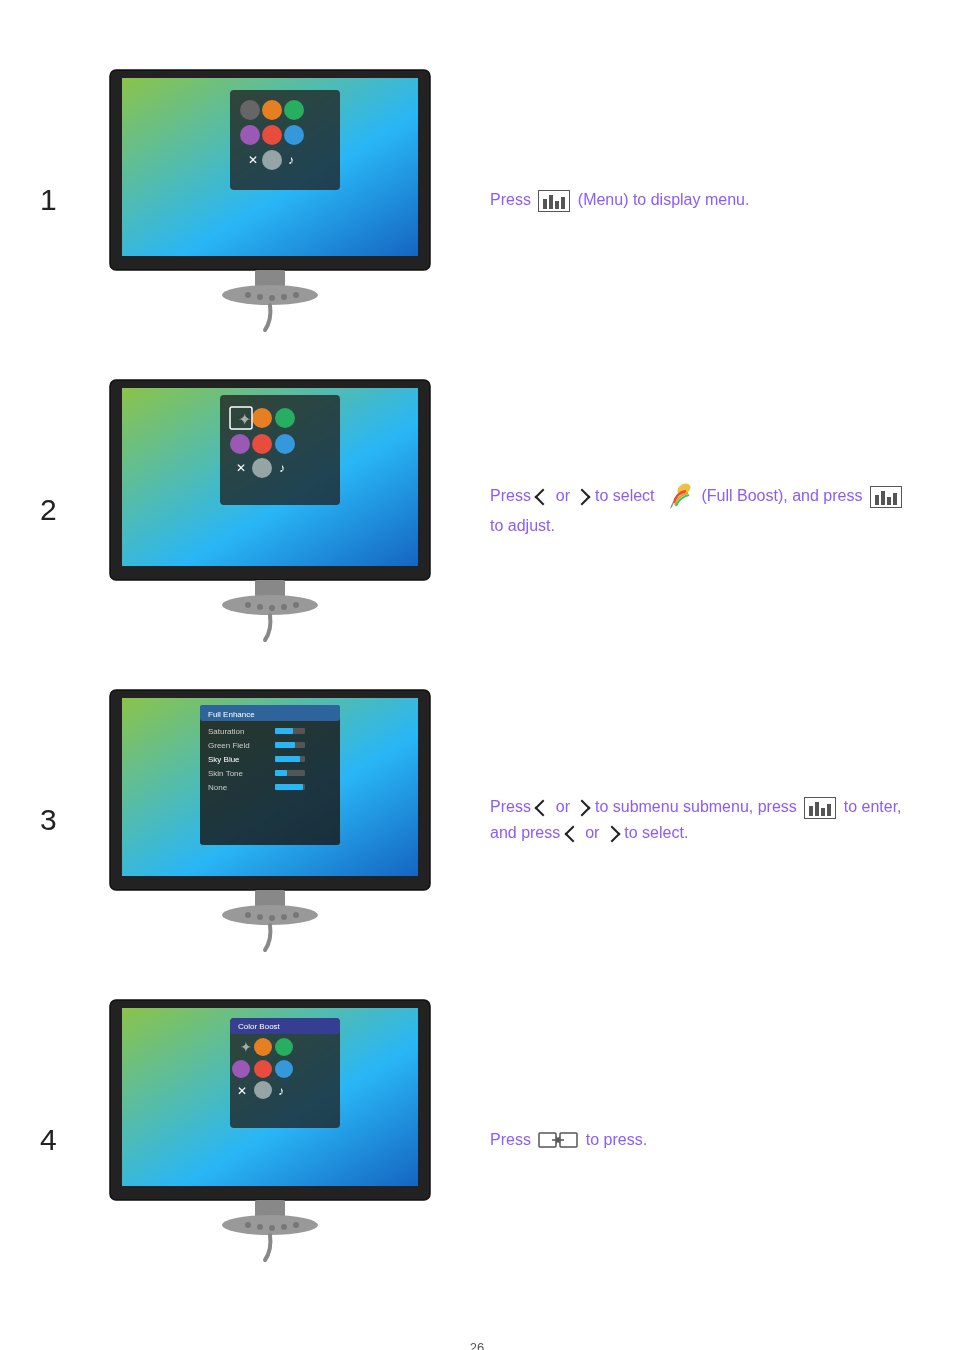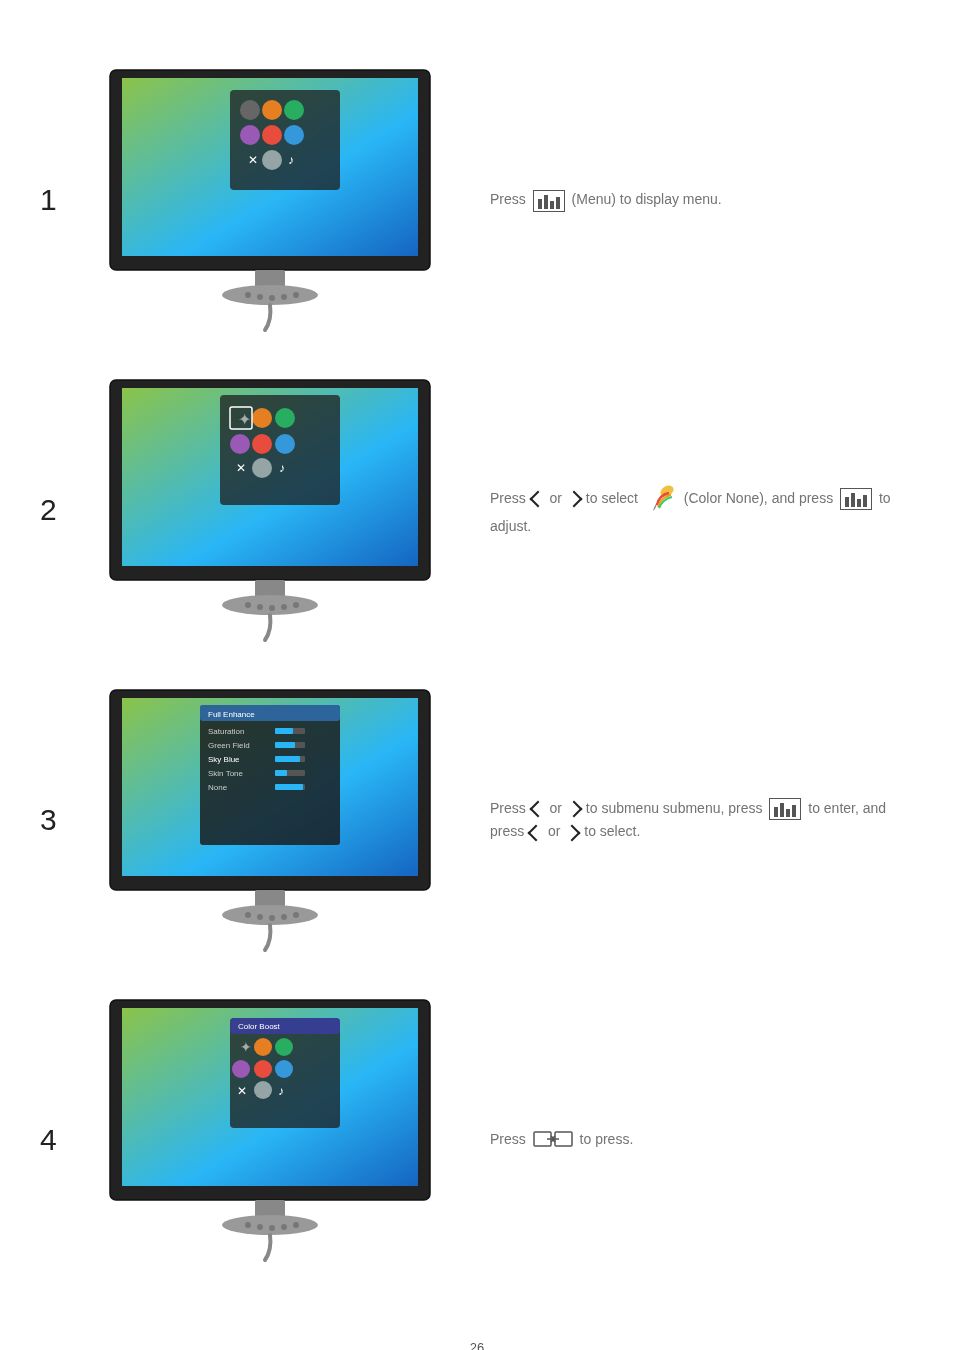--- a/index.html
+++ b/index.html
@@ -48,22 +48,22 @@
 
     
     .monitor-svg {
       width: 340px;
     }
 
     .instruction-box {
       flex: 1;
       padding-left: 40px;
       line-height: 1.6;
-      font-size: 14px;
-      color: #737373;
+      font-size: 16px;
+      color: #8b5cf6;
     }
 
     
     .btn-icon {
       display: inline-block;
       vertical-align: middle;
       margin: 0 3px;
     }
 
     
@@ -236,21 +236,21 @@
       
       <svg class="colorboost-icon" viewBox="0 0 32 32" xmlns="http://www.w3.org/2000/svg">
 
         <ellipse cx="22" cy="8" rx="7" ry="5" fill="#f0c040" transform="rotate(-30 22 8)"></ellipse>
         <path d="M8 28 Q10 20 16 16 L20 12 L16 16 Q12 20 10 26 Z" fill="#888"></path>
 
         <path d="M12 22 Q14 12 24 10" stroke="#e74c3c" stroke-width="2.5" fill="none"></path>
         <path d="M13 24 Q16 14 26 12" stroke="#f39c12" stroke-width="2" fill="none"></path>
         <path d="M14 25 Q18 16 27 14" stroke="#2ecc71" stroke-width="2" fill="none"></path>
       </svg>
-      <span>(Color None), and press</span>
+      <span>(Full Boost), and press</span>
       <span class="menu-btn btn-icon">
         <span></span>
           <span></span>
           <span></span>
           <span></span>
       </span>
       <span>to adjust.</span>
     </div>
   </div>
 

